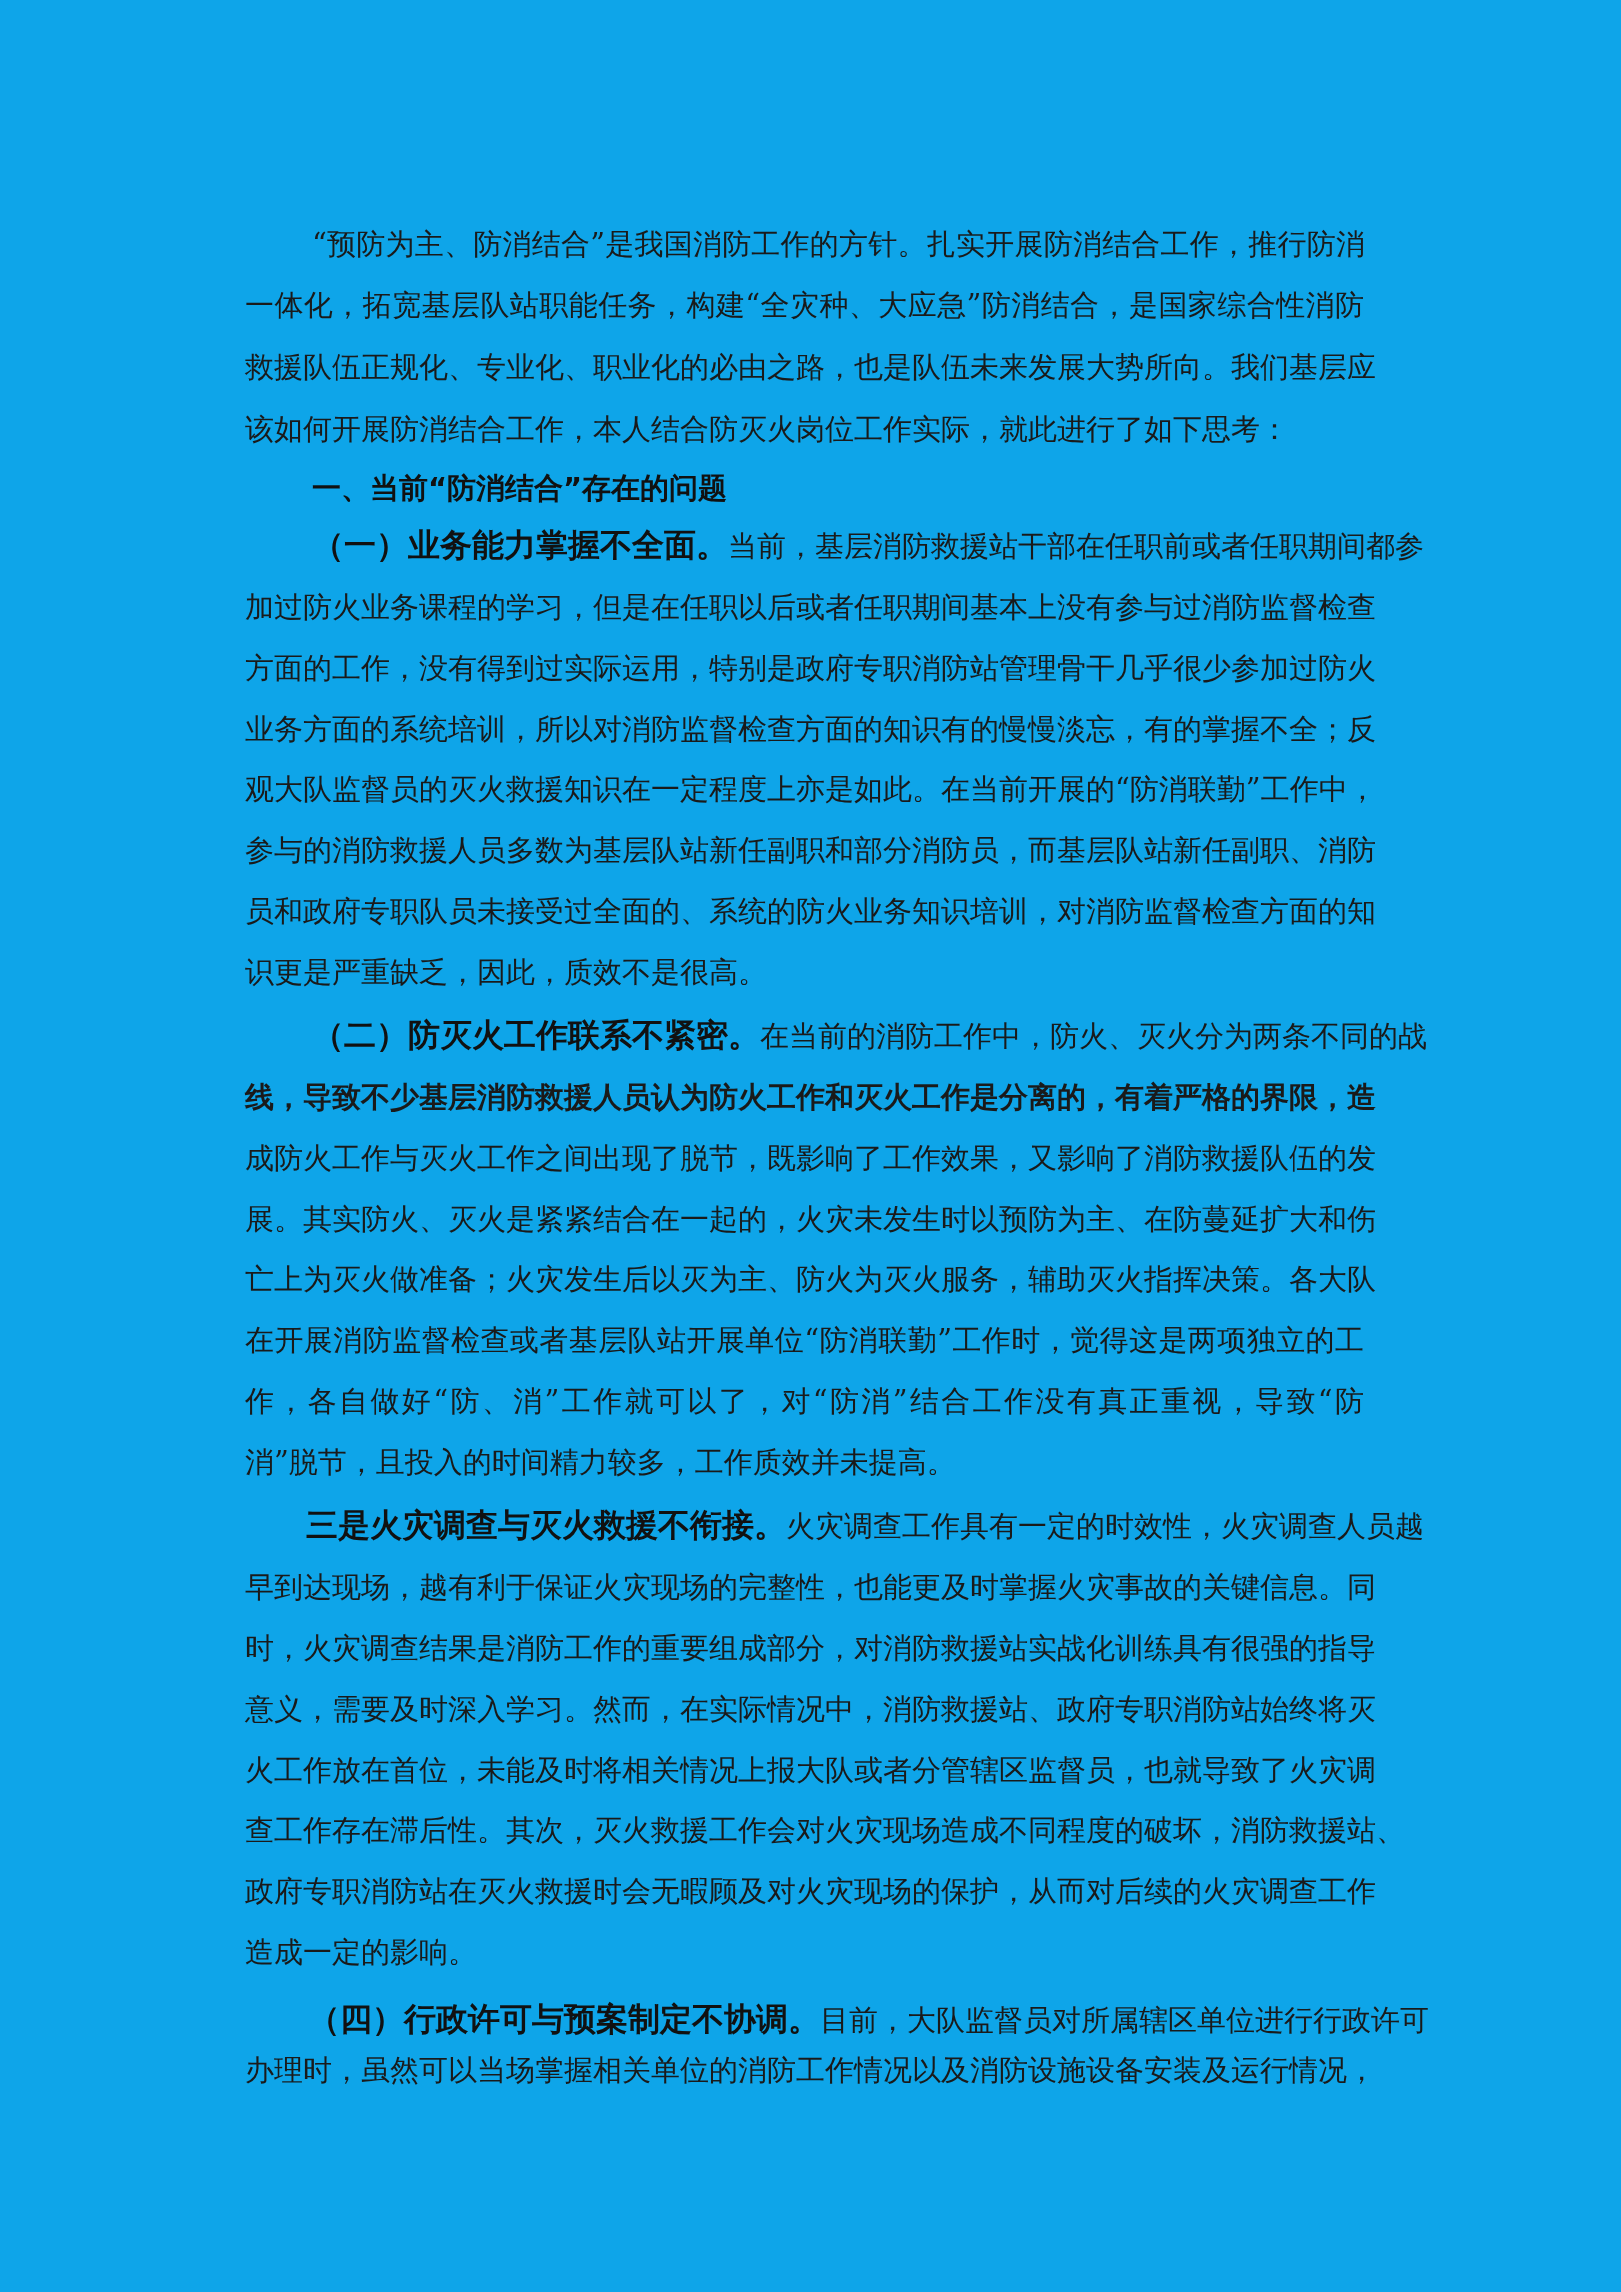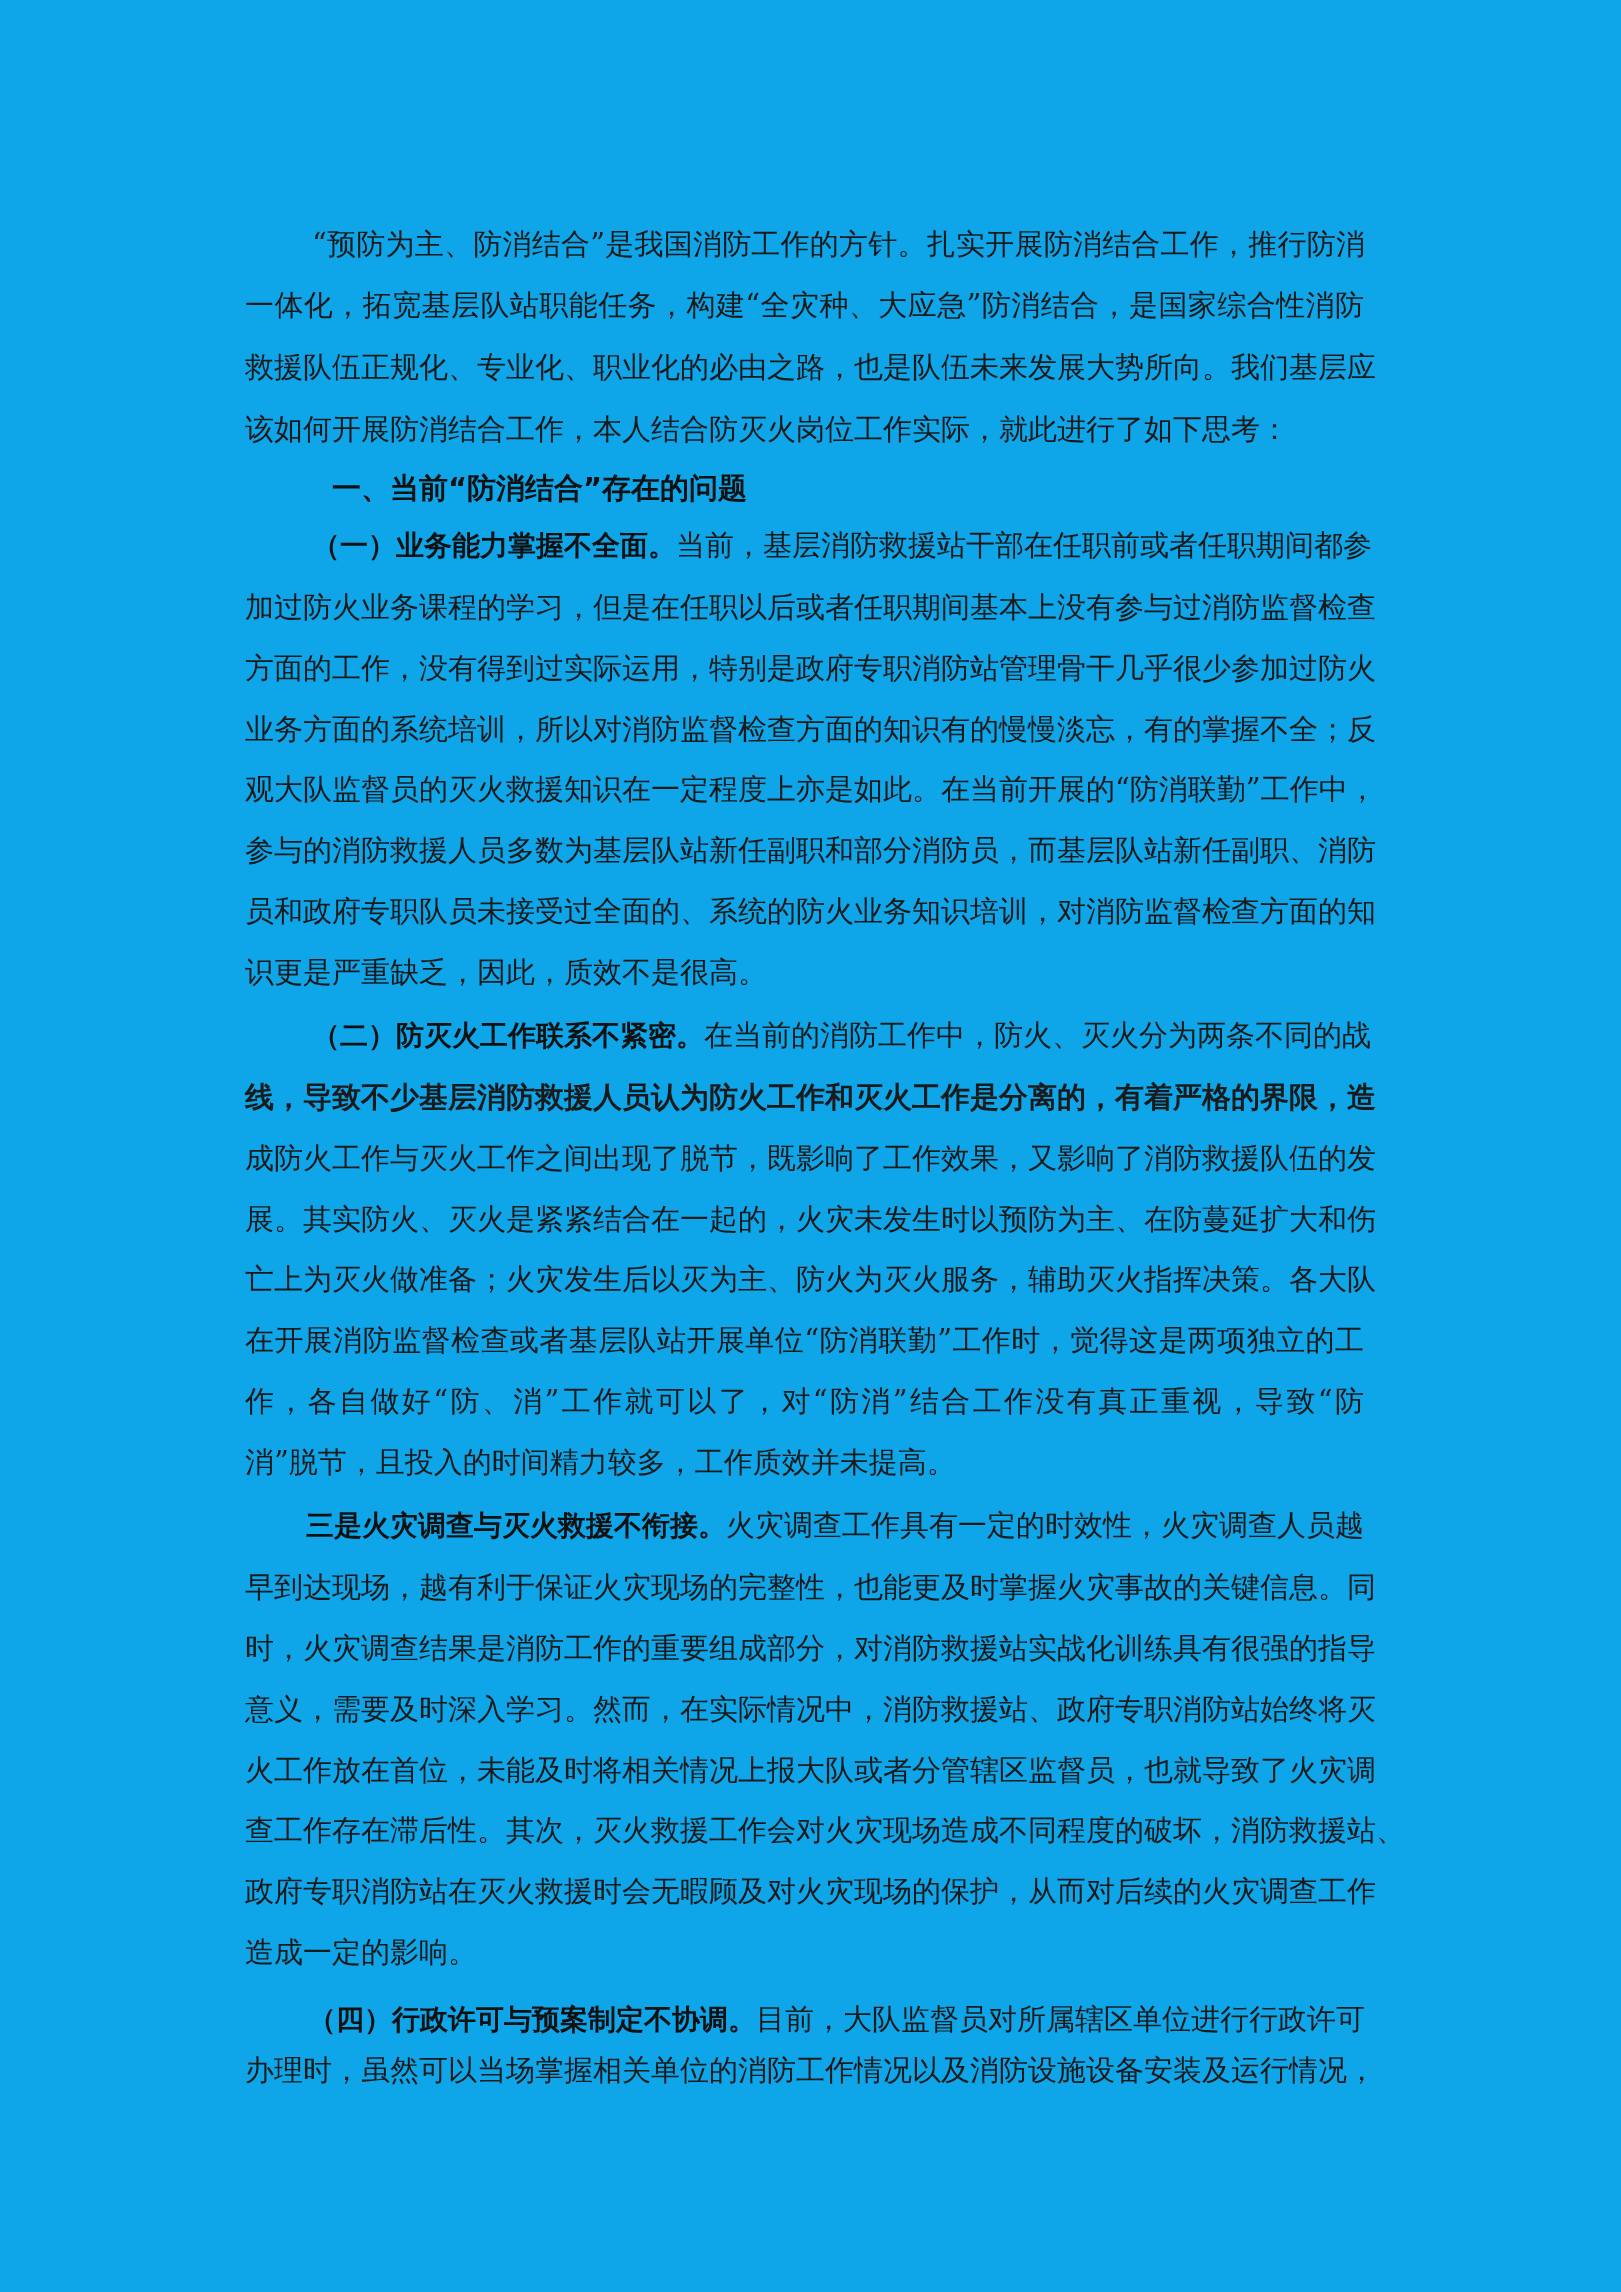--- a/index.html
+++ b/index.html
@@ -18,23 +18,22 @@
     text-align: justify;
     text-align-last: justify;
   }
   .line.last { text-align-last: left; }
   .line.indent { left: 312px; width: 1053px; }
   .line.heading-indent { left: 312px; width: auto; text-align-last: left; }
   .bold-sans {
     font-family: "DejaVu Sans", "Liberation Sans", sans-serif;
     font-weight: bold;
     color: #111;
-    margin-left: 20px;
   }
-  .line .lead { font-family: "DejaVu Sans", "Liberation Sans", sans-serif; font-weight: bold; color: #111; font-size: 28px; }
+  .line .lead { font-family: "DejaVu Sans", "Liberation Sans", sans-serif; font-weight: bold; color: #111; font-size: 32px; }
 </style>
 </head>
 <body>
 
 <div class="page">
 
   <div class="line indent" style="top:225px;">“预防为主、防消结合”是我国消防工作的方针。扎实开展防消结合工作，推行防消</div>
   <div class="line" style="top:286px;">一体化，拓宽基层队站职能任务，构建“全灾种、大应急”防消结合，是国家综合性消防</div>
   <div class="line" style="top:348px;">救援队伍正规化、专业化、职业化的必由之路，也是队伍未来发展大势所向。我们基层应</div>
   <div class="line last" style="top:410px;">该如何开展防消结合工作，本人结合防灭火岗位工作实际，就此进行了如下思考：</div>

